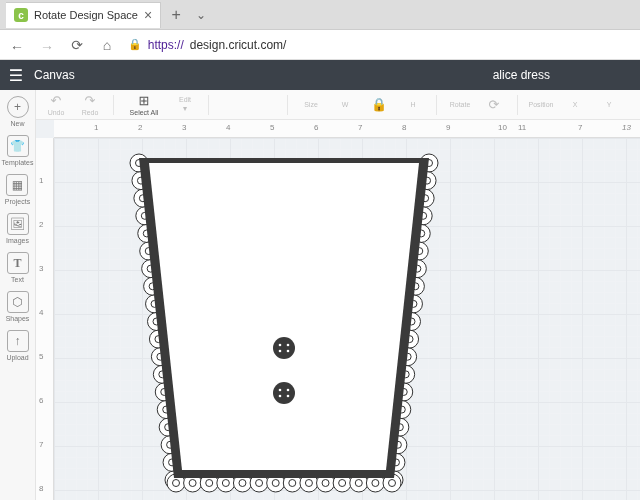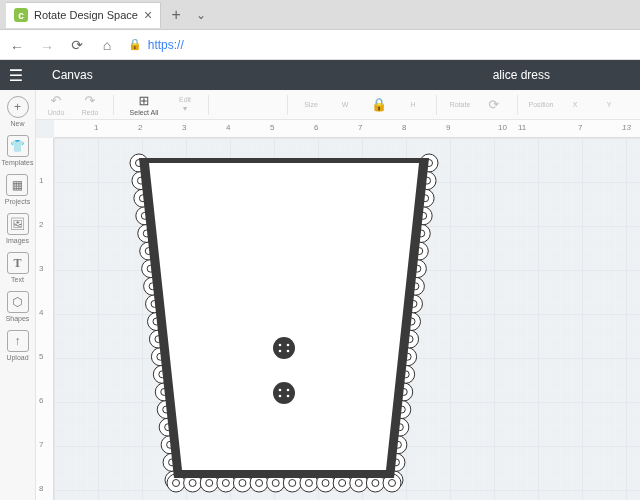--- a/index.html
+++ b/index.html
@@ -7,24 +7,24 @@
 .tabbar{height:30px;background:#ddd;display:flex;align-items:center;border-bottom:1px solid #ccc}
 .tab{background:#fff;height:26px;min-width:150px;display:flex;align-items:center;padding:0 8px;font-size:11px;color:#333;border-top:1px solid #ccc;border-right:1px solid #ccc;margin-left:6px;gap:6px}
 .tab .fav{width:14px;height:14px;background:#8bc34a;border-radius:3px;display:flex;align-items:center;justify-content:center;color:#fff;font-weight:bold;font-size:10px}
 .tab .close{margin-left:auto;color:#666;font-size:14px}
 .newtab{width:30px;text-align:center;color:#666;font-size:16px}
 .chev{width:20px;color:#666;font-size:12px;text-align:center}
 .addrbar{height:30px;display:flex;align-items:center;padding:0 8px;gap:12px;border-bottom:1px solid #ddd}
 .nav-ico{color:#666;font-size:14px;width:18px;text-align:center}
 .url-field{flex:1;display:flex;align-items:center;font-size:12px;color:#333;gap:6px}
 .lock{color:#888;font-size:11px}
-.url-gray{color:#3b82f6}
+.url-gray{color:#4c1d95}
 .titlebar{height:30px;background:#3b4149;display:flex;align-items:center;color:#fff;font-size:12px}
 .ham{width:32px;text-align:center;font-size:16px}
-.tb-canvas{margin-left:20px}
+.tb-canvas{margin-left:2px}
 .tb-title{flex:1;text-align:right}
 .main{display:flex;height:410px}
 .sidebar{width:36px;background:#f7f7f7;border-right:1px solid #e4e4e4;display:flex;flex-direction:column;align-items:center;padding-top:6px;gap:8px}
 .side-item{display:flex;flex-direction:column;align-items:center;gap:2px;cursor:pointer}
 .side-ico{width:22px;height:22px;border:1px solid #aaa;border-radius:50%;display:flex;align-items:center;justify-content:center;font-size:12px;color:#777}
 .side-ico.sq{border-radius:3px}
 .side-lbl{font-size:7px;color:#777;text-align:center}
 .work{flex:1;display:flex;flex-direction:column;background:#fff}
 .toolbar{height:30px;background:#fafafa;border-bottom:1px solid #e6e6e6;display:flex;align-items:center;padding:0 6px;gap:6px}
 .tool{display:flex;flex-direction:column;align-items:center;justify-content:center;min-width:28px;color:#bfbfbf;gap:1px}
@@ -54,20 +54,21 @@
 </div>
 
 <div class="addrbar">
   <span class="nav-ico">←</span>
   <span class="nav-ico" style="opacity:.5">→</span>
   <span class="nav-ico">⟳</span>
   <span class="nav-ico">⌂</span>
   <div class="url-field">
     <span class="lock">🔒</span>
     <span class="url-gray">https://</span>
+      <span>design.cricut.com/</span>
   </div>
 </div>
 
 <div class="titlebar">
   <div class="ham">☰</div>
   <div class="tb-canvas">Canvas</div>
   <div class="tb-title">alice dress</div>
   <div style="width:90px"></div>
 </div>
 

